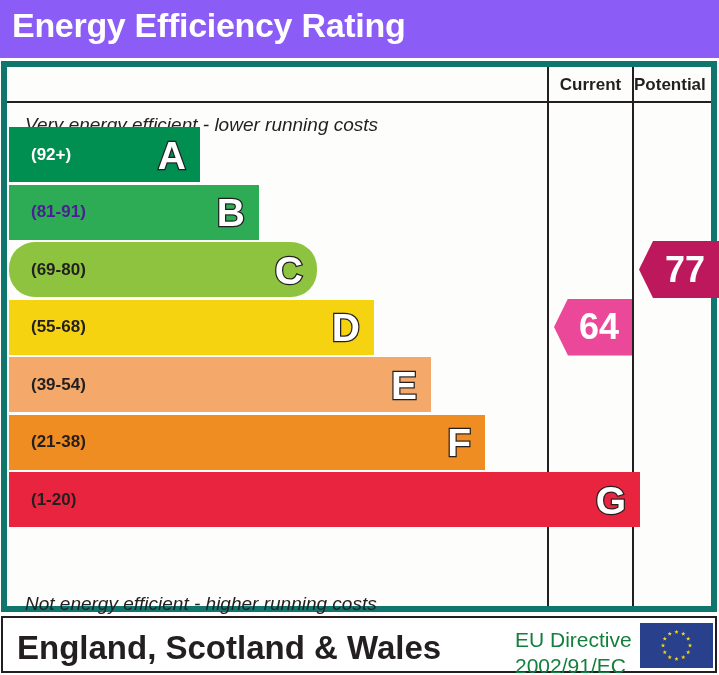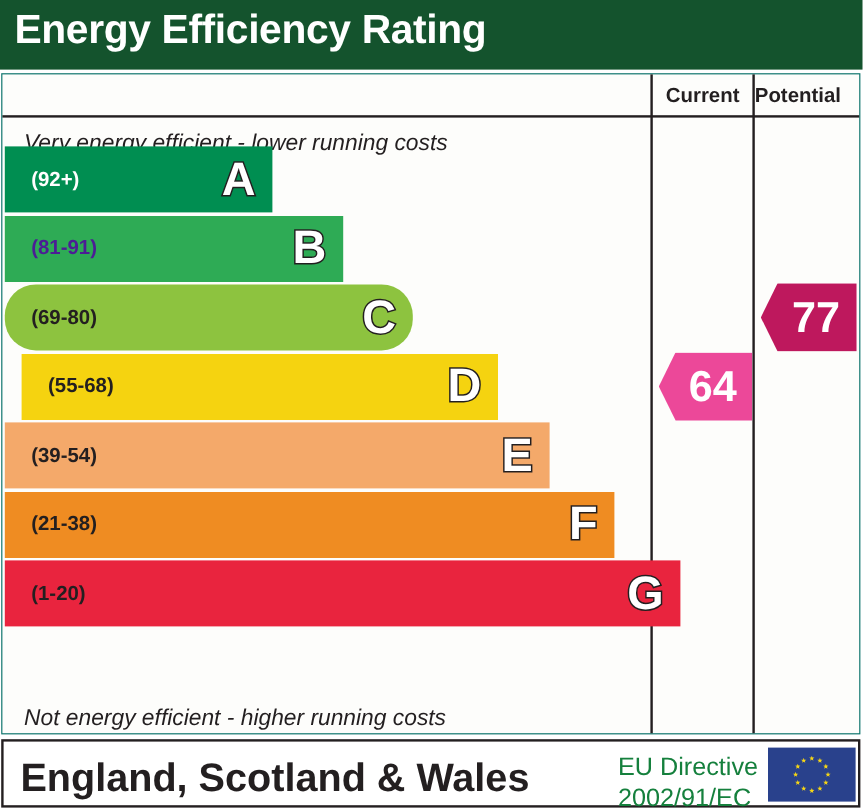--- a/index.html
+++ b/index.html
@@ -19,41 +19,41 @@
     overflow: hidden;
   }
 
   
   .title-bar {
     position: absolute;
     left: 0;
     top: 0;
     width: 719px;
     height: 58px;
-    background: #14532d;
+    background: #8b5cf6;
   }
   .title-text {
     position: absolute;
     left: 12px;
     top: 6px;
     font-size: 34px;
     font-weight: bold;
     color: #ffffff;
     letter-spacing: -0.3px;
     white-space: nowrap;
   }
 
   
   .table-frame {
     position: absolute;
     left: 1px;
     top: 61px;
     width: 716px;
     height: 551px;
-    border: 1px solid #0f766e;
+    border: 6px solid #0f766e;
     box-sizing: border-box;
     background: #fdfdfb;
   }
   .header-row {
     position: absolute;
     left: 0;
     top: 0;
     right: 0;
     height: 36px;
     border-bottom: 2px solid #231f20;
@@ -98,21 +98,20 @@
     position: absolute;
     left: 0;
     top: 36px;
     width: 538px;
     height: 513px;
   }
   .band {
     position: absolute;
     left: 2px;
     height: 55px;
-    padding-left: 32px;
   }
   .band-range {
     position: absolute;
     left: 22px;
     top: 50%;
     transform: translateY(-50%);
     font-size: 17px;
     font-weight: bold;
     white-space: nowrap;
   }
@@ -218,33 +217,33 @@
           <span class="band-letter">A</span>
         </div>
         <div class="band" style="top: 81.5px; width: 250px; background: rgb(46, 171, 85);">
           <span class="band-range" style="color: #4c1d95;">(81-91)</span>
           <span class="band-letter">B</span>
         </div>
         <div class="band" style="top: 139px; width: 308px; background: rgb(141, 195, 63); border-radius: 26px;">
           <span class="band-range" style="color: rgb(35, 31, 32);">(69-80)</span>
           <span class="band-letter">C</span>
         </div>
-        <div class="band" style="top: 196.5px; width: 365px; background: rgb(245, 211, 16); margin-left: 14px;">
+        <div class="band" style="top: 196.5px; width: 365px; background: rgb(245, 211, 16);">
           <span class="band-range" style="color: rgb(35, 31, 32);">(55-68)</span>
           <span class="band-letter">D</span>
         </div>
         <div class="band" style="top: 254px; width: 422px; background: rgb(244, 169, 106);">
           <span class="band-range" style="color: rgb(35, 31, 32);">(39-54)</span>
           <span class="band-letter">E</span>
         </div>
         <div class="band" style="top: 311.5px; width: 476px; background: rgb(239, 140, 34);">
           <span class="band-range" style="color: rgb(35, 31, 32);">(21-38)</span>
           <span class="band-letter">F</span>
         </div>
-        <div class="band" style="top: 369px; width: 531px; background: rgb(233, 36, 62);">
+        <div class="band" style="top: 369px; width: 631px; background: rgb(233, 36, 62);">
           <span class="band-range" style="color: rgb(35, 31, 32);">(1-20)</span>
           <span class="band-letter">G</span>
         </div>
       </div>
 
     <div class="badge-layer">
         <div class="badge current" style="top: 231.5px; background: #ec4899;">
           <span class="badge-value">64</span>
         </div>
         <div class="badge potential" style="top: 174px; background: #be185d;">

